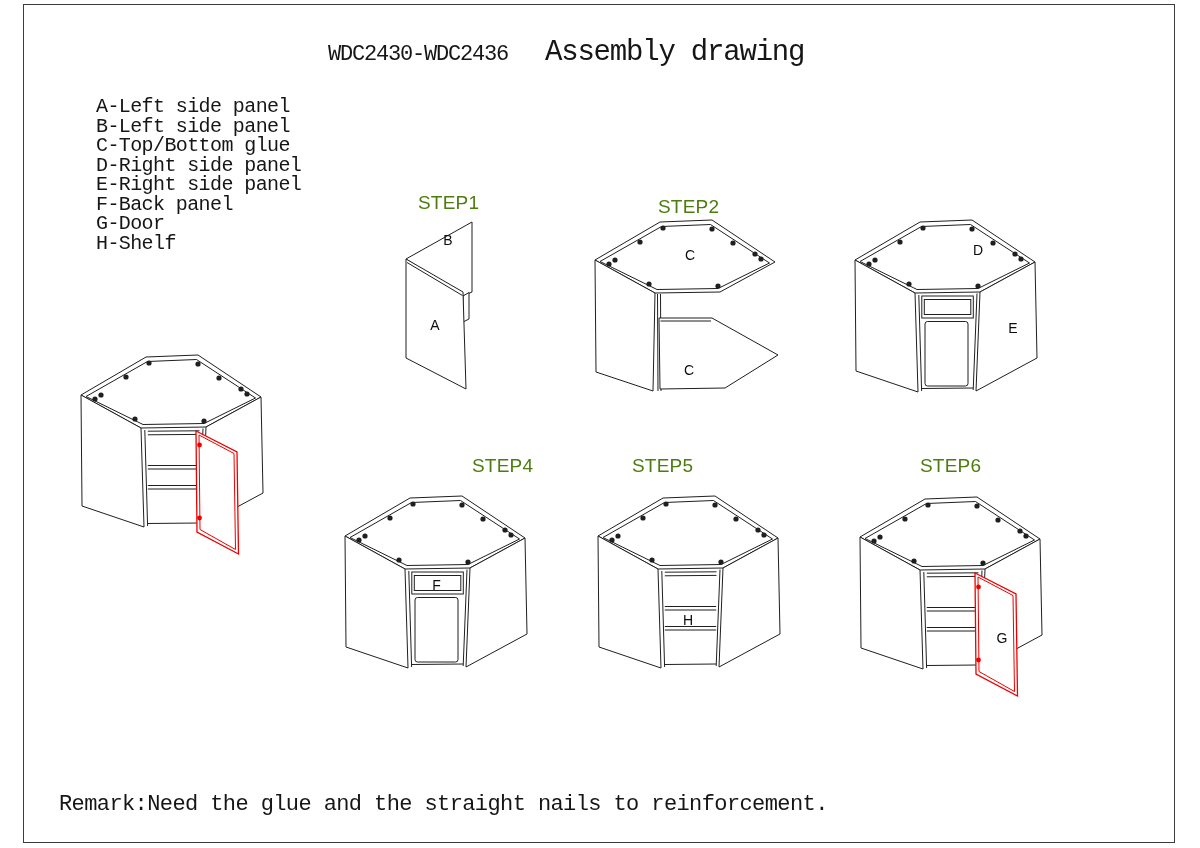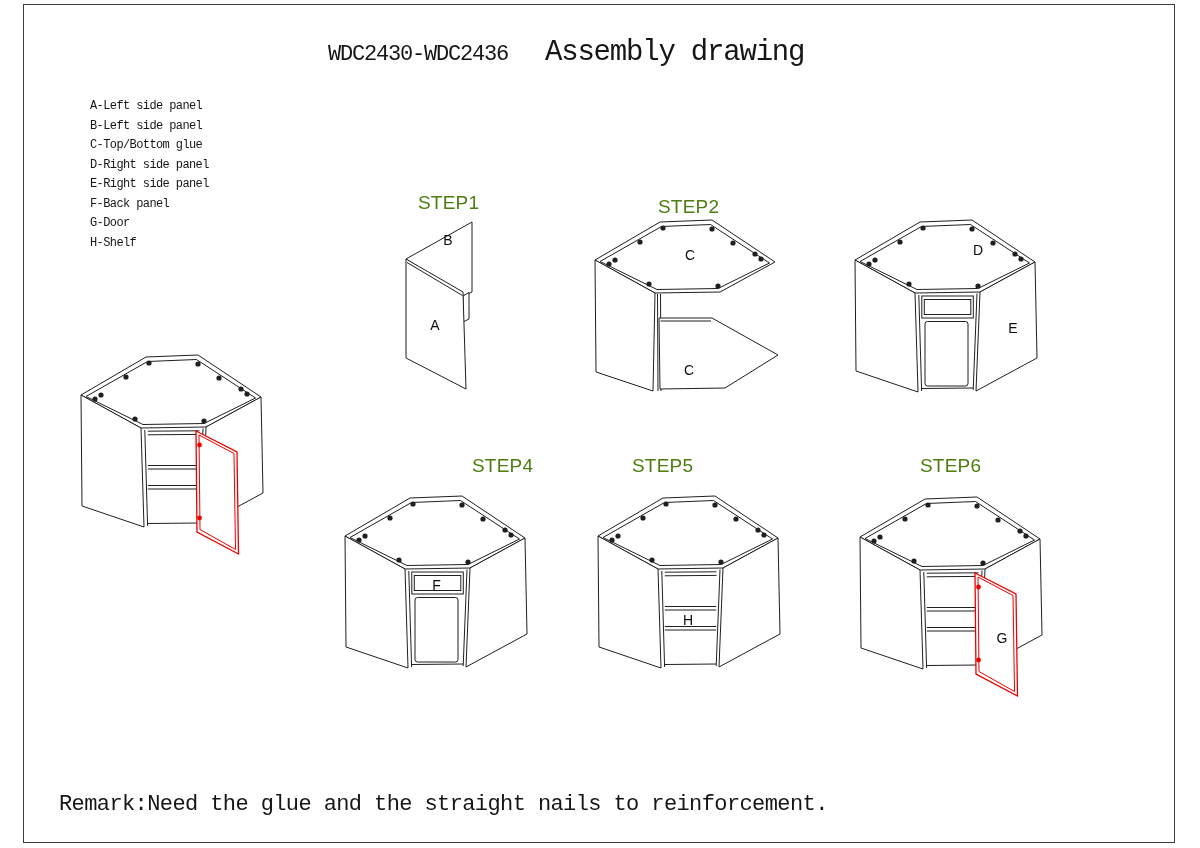--- a/index.html
+++ b/index.html
@@ -12,21 +12,21 @@
     position:relative;width:1200px;height:848px;background:#fff;overflow:hidden;
     font-family:"Liberation Mono", monospace;color:var(--text);text-decoration:underline;
   }
   .border-frame{
     position:absolute;left:23px;top:4px;width:1152px;height:839px;
     border:1.5px solid #3c3c3c;box-sizing:border-box;
   }
   .cad{font-family:"Liberation Mono", monospace;color:var(--text);white-space:pre;}
   .title-model{position:absolute;left:328px;top:42px;font-size:22px;letter-spacing:-1.2px;}
   .title-main{position:absolute;left:545px;top:36px;font-size:29px;letter-spacing:-1.2px;}
-  .parts-list{position:absolute;left:90px;top:97px;font-size:12px;letter-spacing:-0.6px;line-height:19.5px;}
+  .parts-list{position:absolute;left:96px;top:97px;font-size:20px;letter-spacing:-0.6px;line-height:19.5px;}
   .part-line{height:19.5px;}
   .part-line.gap{margin-top:0;}
   .remark{position:absolute;left:59px;top:792px;font-size:22px;letter-spacing:-0.6px;}
   .step-label{
     position:absolute;font-family:"Liberation Sans", sans-serif;
     font-size:19px;color:#4d7c0f;letter-spacing:0.2px;
   }
   svg.draw{position:absolute;overflow:visible;}
   .ln{fill:none;stroke:var(--line);stroke-width:1;}
   .face{fill:#ffffff;stroke:var(--line);stroke-width:1;}

